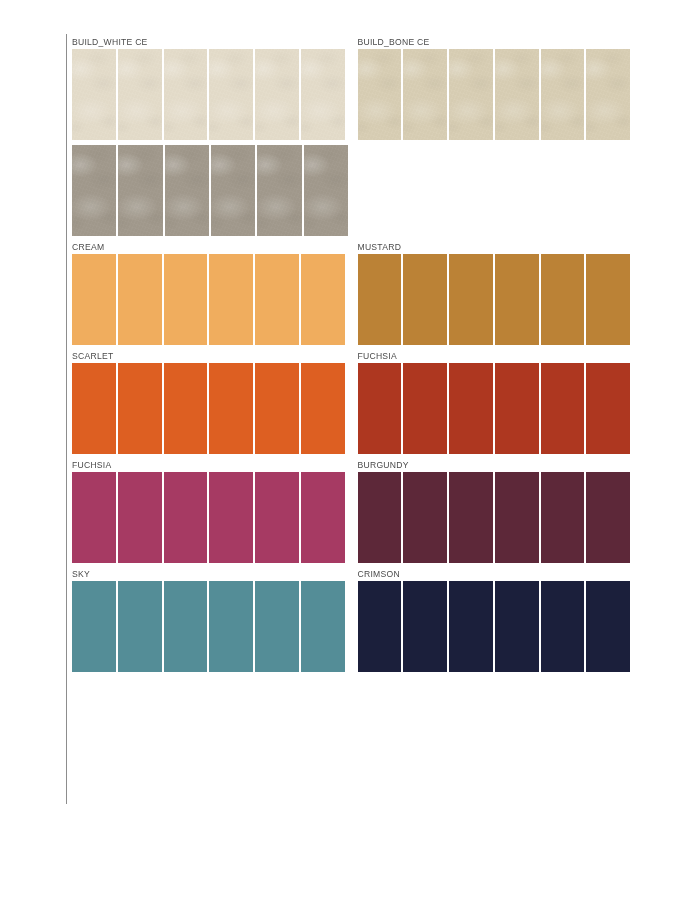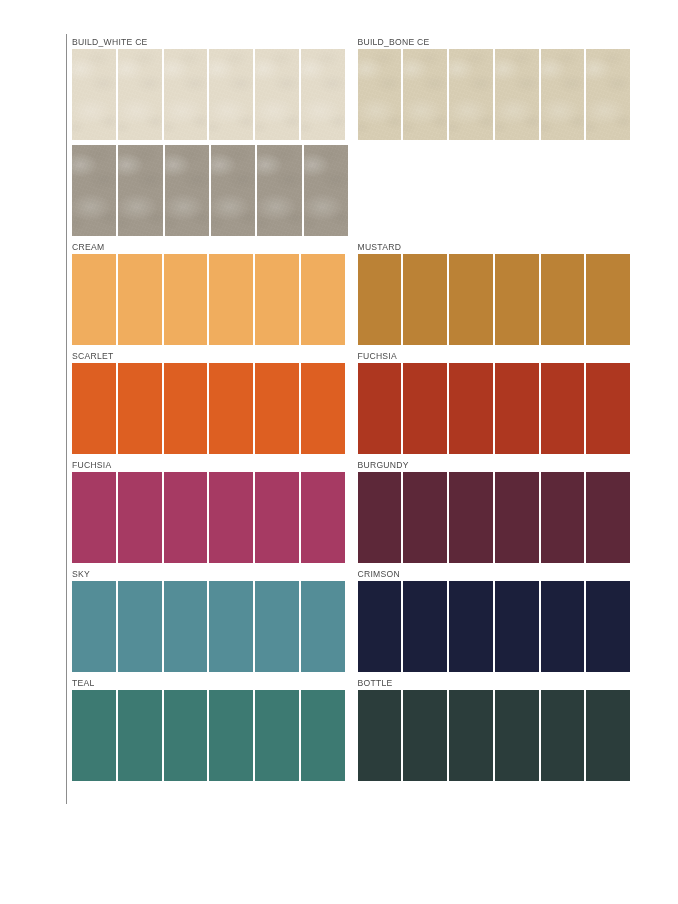--- a/index.html
+++ b/index.html
@@ -257,39 +257,15 @@
           <div class="tiles tall">
             <div class="tile" style="background: rgb(27, 31, 59);"></div>
             <div class="tile" style="background: rgb(27, 31, 59);"></div>
             <div class="tile" style="background: rgb(27, 31, 59);"></div>
             <div class="tile" style="background: rgb(27, 31, 59);"></div>
             <div class="tile" style="background: rgb(27, 31, 59);"></div>
             <div class="tile" style="background: rgb(27, 31, 59);"></div>
           </div>
         </div>
       </div>
-      <div class="grid-row">
-        <div class="palette">
-          <div class="palette-label">TEAL</div>
-          <div class="tiles tall">
-            <div class="tile" style="background: rgb(61, 122, 114);"></div>
-            <div class="tile" style="background: rgb(61, 122, 114);"></div>
-            <div class="tile" style="background: rgb(61, 122, 114);"></div>
-            <div class="tile" style="background: rgb(61, 122, 114);"></div>
-            <div class="tile" style="background: rgb(61, 122, 114);"></div>
-            <div class="tile" style="background: rgb(61, 122, 114);"></div>
-          </div>
-        </div>
-        <div class="palette">
-          <div class="palette-label">BOTTLE</div>
-          <div class="tiles tall">
-            <div class="tile" style="background: rgb(43, 61, 59);"></div>
-            <div class="tile" style="background: rgb(43, 61, 59);"></div>
-            <div class="tile" style="background: rgb(43, 61, 59);"></div>
-            <div class="tile" style="background: rgb(43, 61, 59);"></div>
-            <div class="tile" style="background: rgb(43, 61, 59);"></div>
-            <div class="tile" style="background: rgb(43, 61, 59);"></div>
-          </div>
-        </div>
-      </div>
     </div>
 
 </div>
 
 </body></html>

